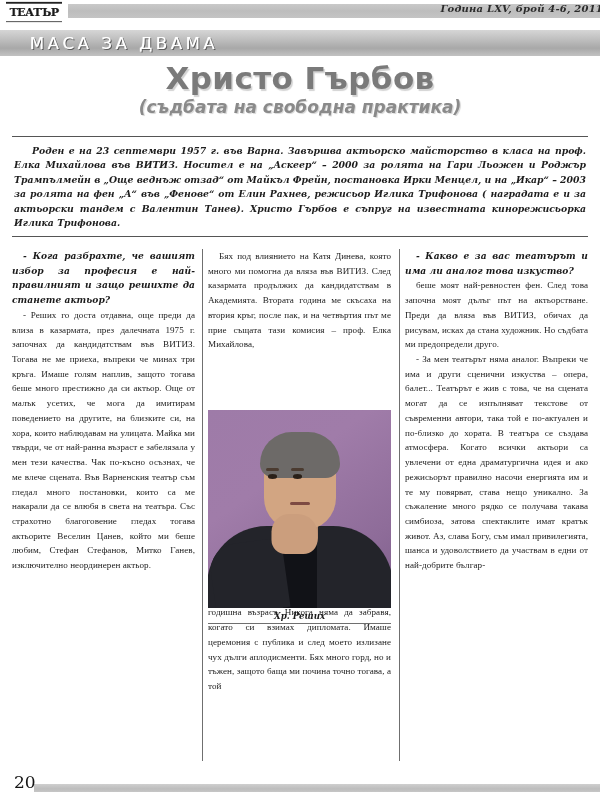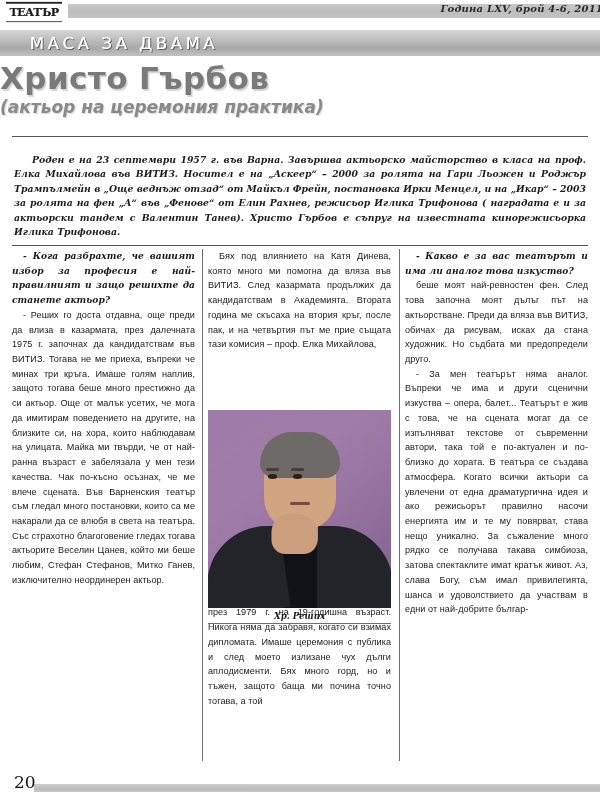--- a/index.html
+++ b/index.html
@@ -83,21 +83,21 @@
     color: #ffffff;
     text-shadow: 1px 1px 0.5px #5d5d5d, -0.4px -0.4px 0 #efefef;
   }
 
   
   .headline-wrap {
     position: absolute;
     top: 62px;
     left: 0;
     width: 600px;
-    text-align: left;
+    text-align: center;
   }
   .headline-main {
     font-family: "DejaVu Sans", sans-serif;
     font-weight: bold;
     font-size: 31px;
     letter-spacing: 0.4px;
     color: #7a7a7a;
     text-shadow: 1.5px 1.5px 1px #d3d3d3, -0.6px -0.6px 0 #ffffff;
     line-height: 1.08;
   }
@@ -112,21 +112,21 @@
   }
 
   
   .lead-box {
     position: absolute;
     top: 136px;
     left: 12px;
     width: 576px;
     border-top: 1.2px solid #555;
     border-bottom: 1.2px solid #555;
-    padding: 16px 2px 6px 2px;
+    padding: 7px 2px 6px 2px;
     box-sizing: border-box;
   }
   .lead-text {
     font-family: "DejaVu Serif", serif;
     font-style: italic;
     font-weight: bold;
     font-size: 9.3px;
     line-height: 1.55;
     text-align: justify;
     color: #1d1d1d;
@@ -159,21 +159,21 @@
     top: 0;
     width: 0;
     height: 512px;
     border-left: 0.9px solid #6f6f6f;
   }
   .rule-1 { left: 190px; }
   .rule-2 { left: 387px; }
 
   .para {
     margin: 0 0 0 0;
-    font-family: Liberation Sans, sans-serif;
+    font-family: Liberation Serif, serif;
     font-size: 9.1px;
     line-height: 1.62;
     text-align: justify;
     text-indent: 11px;
     color: #1a1a1a;
     letter-spacing: 0.05px;
   }
   .para.q {
     font-style: italic;
     font-weight: bold;
@@ -352,21 +352,21 @@
   <div class="masthead-logo">ТЕАТЪР</div>
   <div class="masthead-issue">Година LXV, брой 4-6, 2011</div>
 </div>
 
 <div class="section-banner">
   <div class="section-banner-title">МАСА ЗА ДВАМА</div>
 </div>
 
 <div class="headline-wrap">
   <div class="headline-main">Христо Гърбов</div>
-  <div class="headline-sub">(актьор на церемония практика)</div>
+  <div class="headline-sub">(съдбата на свободна практика)</div>
 </div>
 
 <div class="lead-box">
   <p class="lead-text">Роден е на 23 септември 1957 г. във Варна. Завършва актьорско майсторство в класа на проф. Елка Михайлова във ВИТИЗ. Носител е на „Аскеер“ – 2000 за ролята на Гари Льожен и Роджър Трампълмейн в „Още веднъж отзад“ от Майкъл Фрейн, постановка Ирки Менцел, и на „Икар“ – 2003 за ролята на фен „А“ във „Фенове“ от Елин Рахнев, режисьор Иглика Трифонова ( наградата е и за актьорски тандем с Валентин Танев). Христо Гърбов е съпруг на известната кинорежисьорка Иглика Трифонова.</p>
 </div>
 
 <div class="body-area">
 
   <div class="col-rule rule-1"></div>
   <div class="col-rule rule-2"></div>

